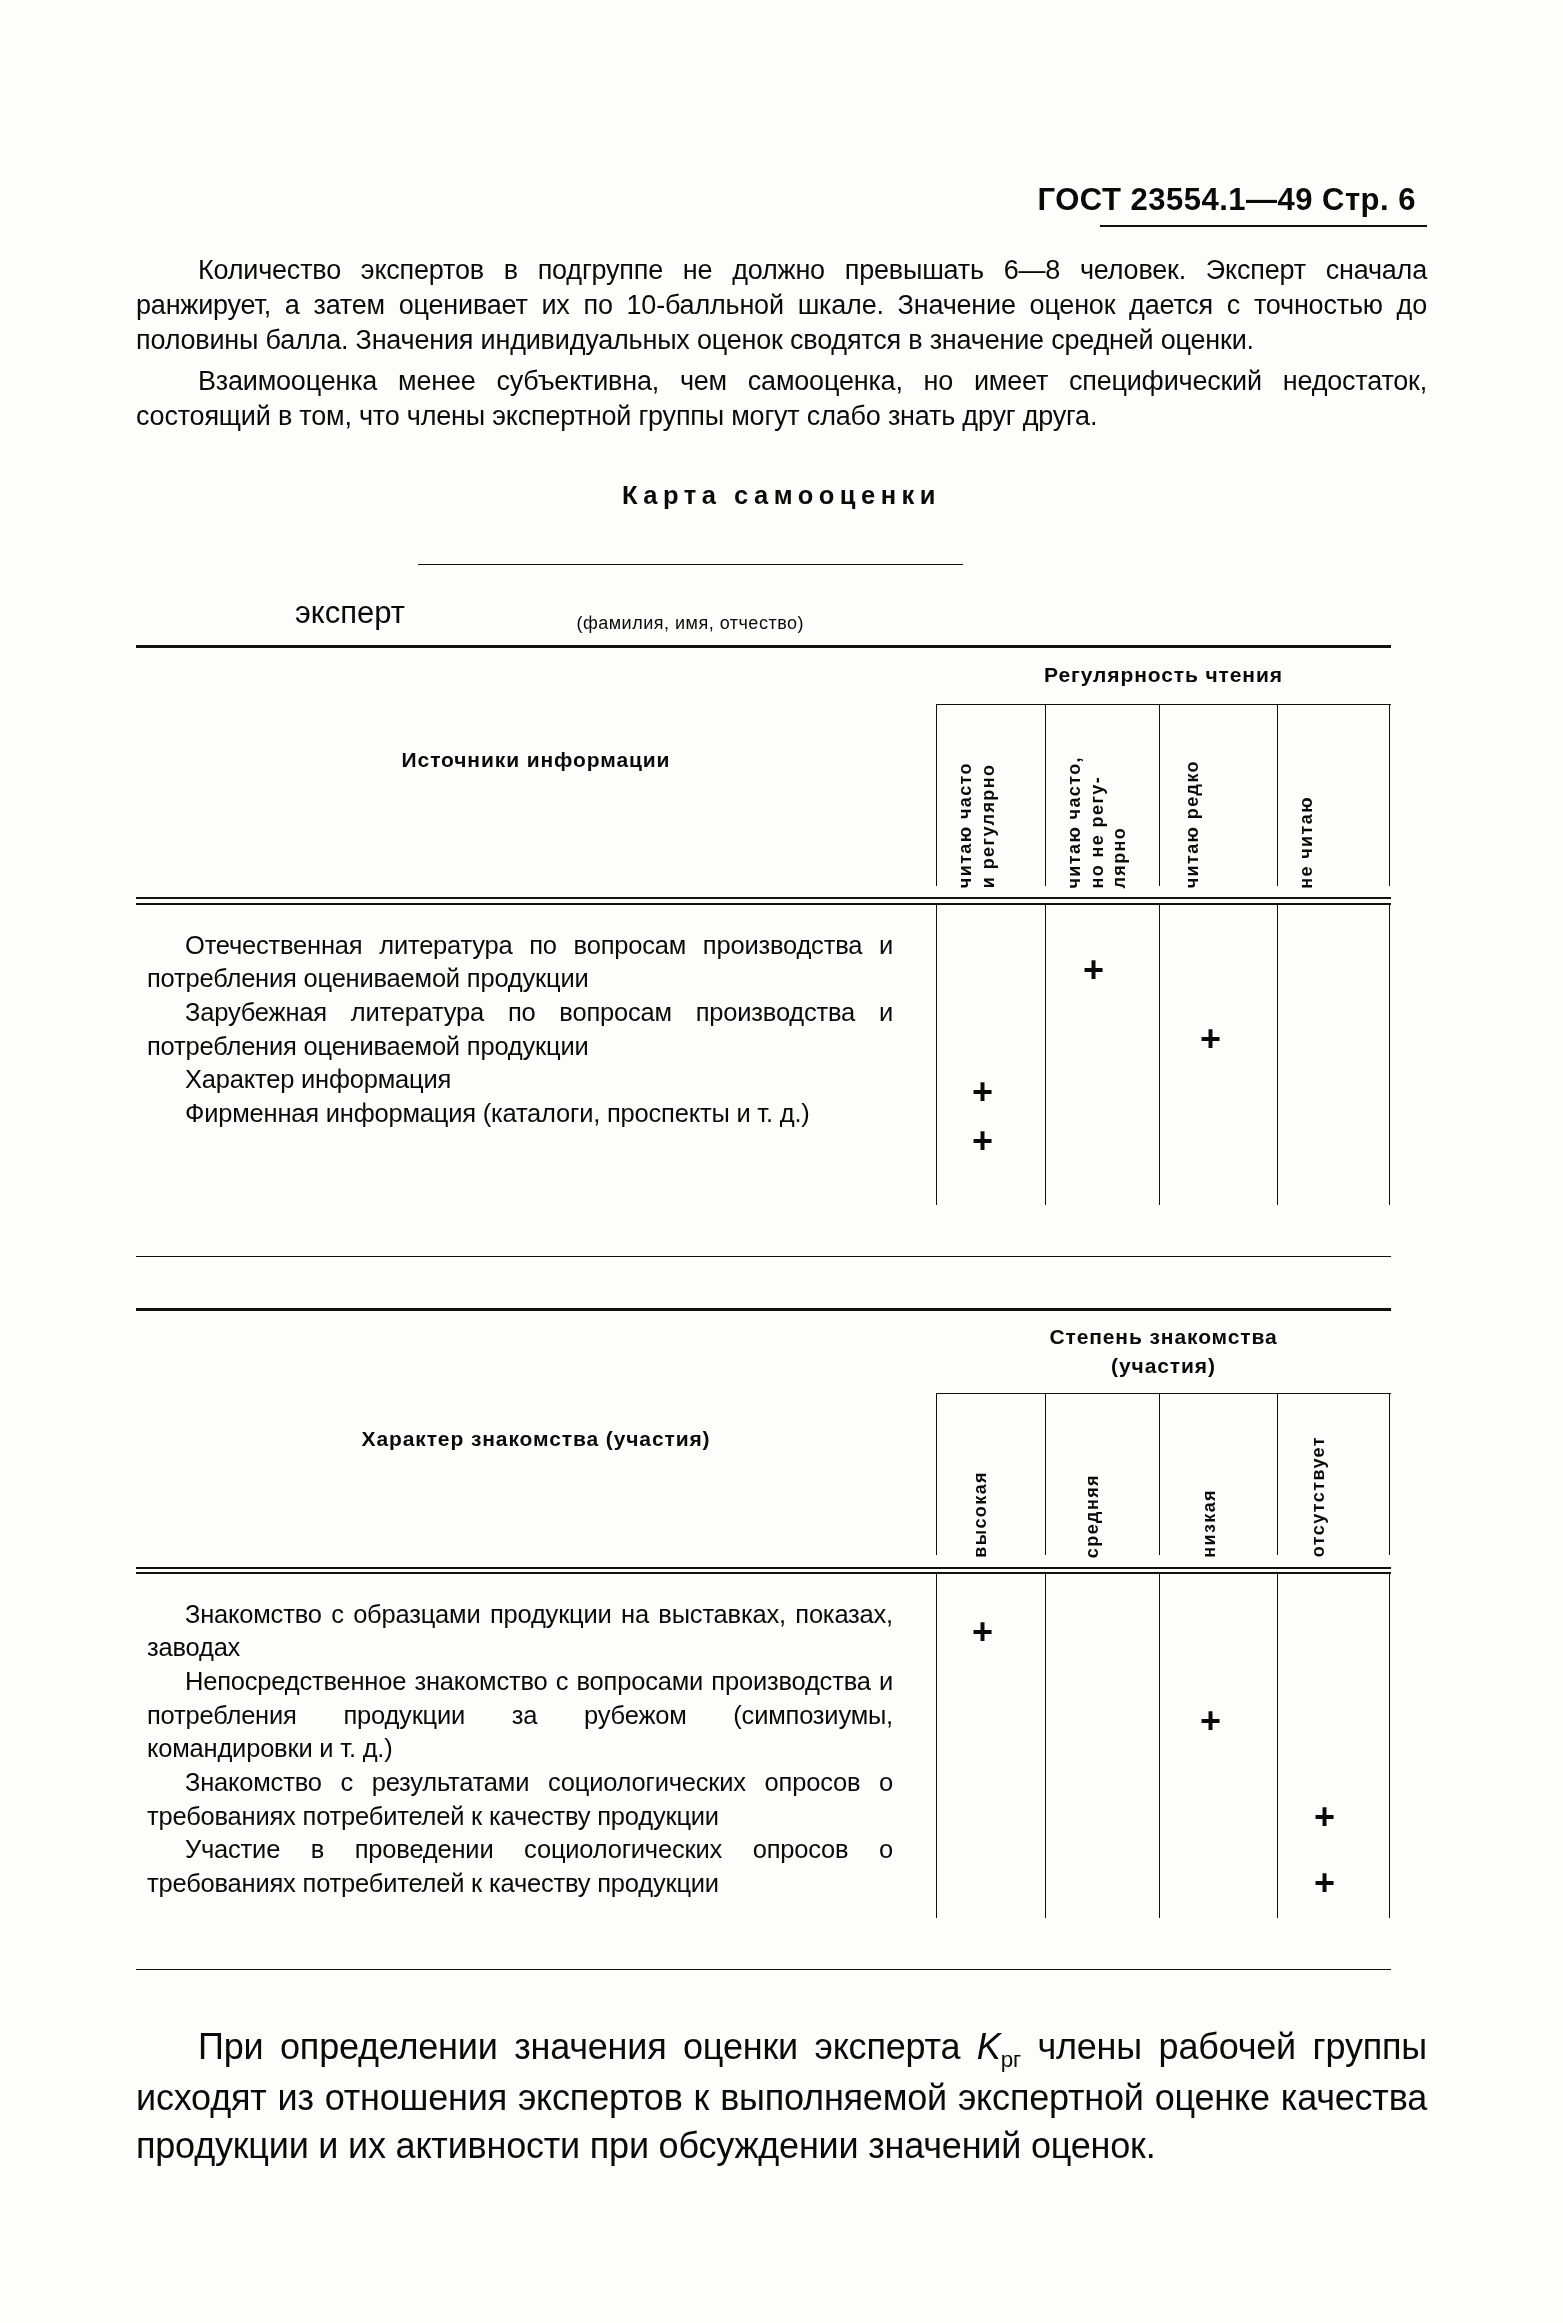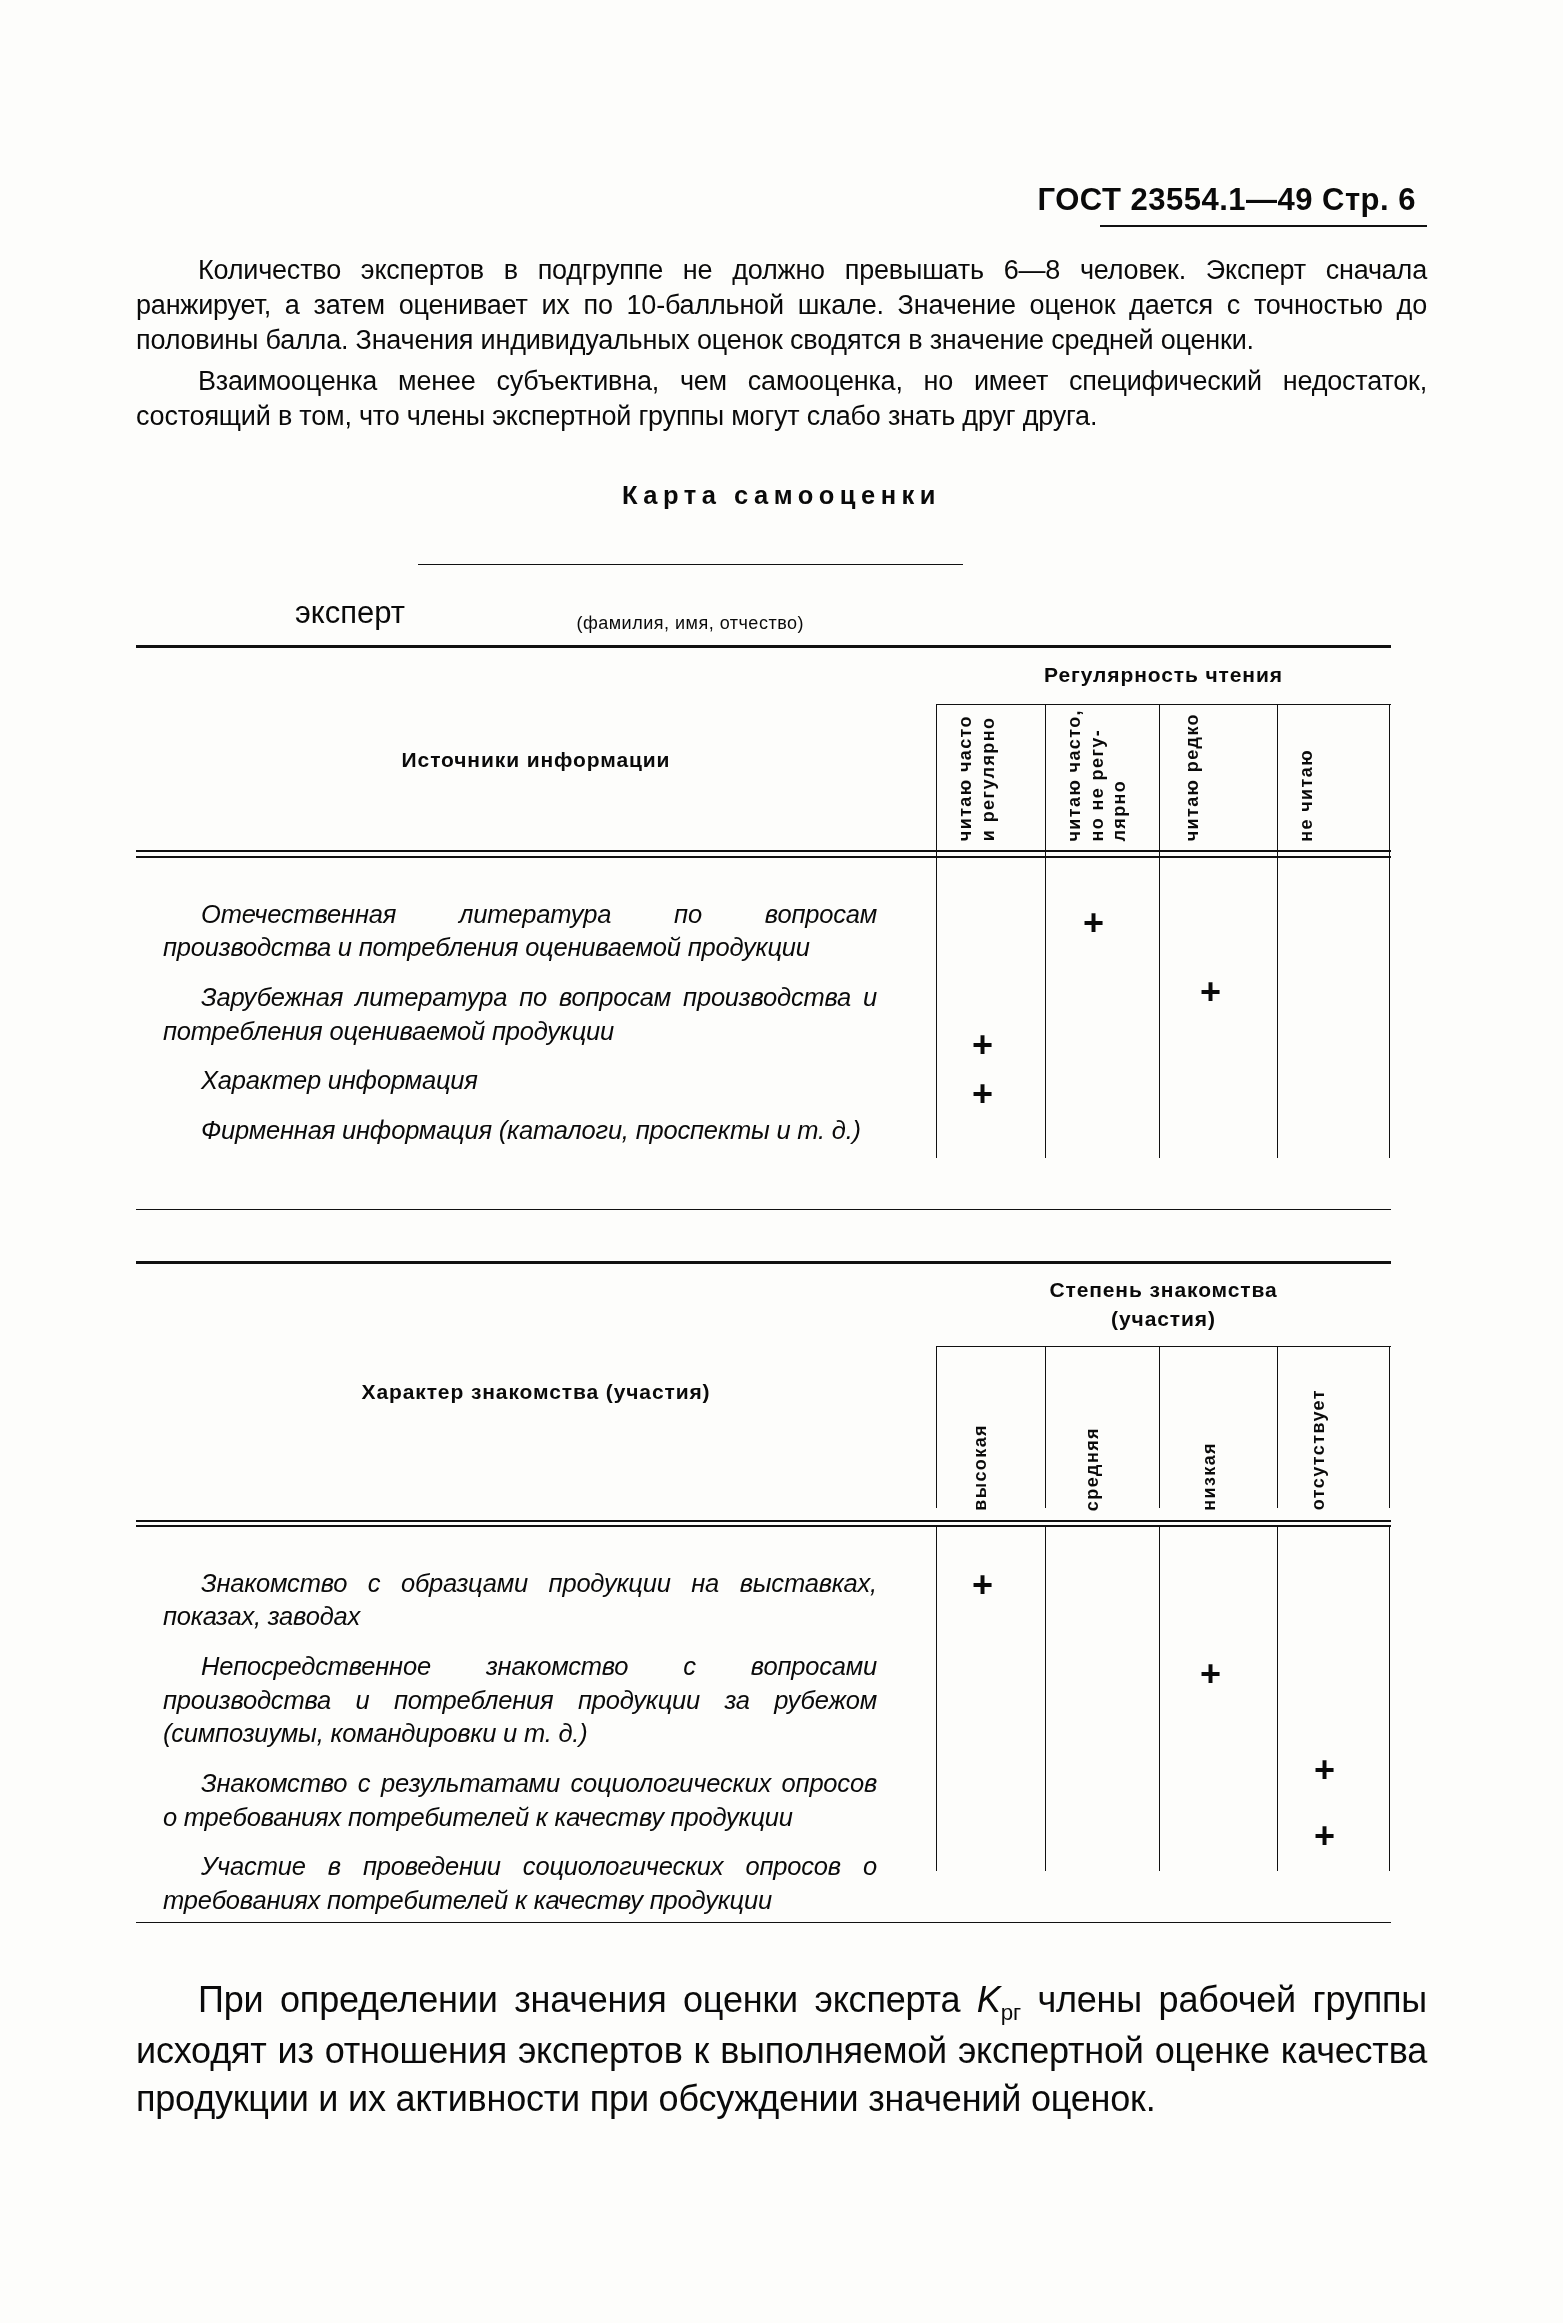--- a/index.html
+++ b/index.html
@@ -106,21 +106,21 @@
   .rule-thick { border-top: 3.6px solid #111; }
   .rule-thin  { border-top: 1.8px solid #111; }
   .rule-double {
     border-top: 2.7px solid #111;
     border-bottom: 2.7px solid #111;
     height: 3.6px;
   }
 
   .thead {
     position: relative;
-    height: 202px;
+    height: 249px;
   }
   .thead2 { height: 256px; }
 
   .group-title {
     position: absolute;
     top: 12.7px;
     left: 800px;
     width: 455px;
     text-align: center;
     font-family: "Liberation Sans", sans-serif;
@@ -177,25 +177,24 @@
     min-height: 182px;
   }
   .bodytext {
     width: 764px;
     font-family: "Liberation Sans", sans-serif;
     font-size: 25.5px;
     line-height: 1.32;
     letter-spacing: -0.2px;
   }
   .bodytext p {
-    margin: 16px;
+    margin: 0;
     text-indent: 38px;
     text-align: justify;
     padding-right: 18px;
-    font-style: italic;
   }
   .mark {
     position: absolute;
     font-family: "Liberation Sans", sans-serif;
     font-size: 36px;
     font-weight: bold;
     line-height: 1;
   }
 
   .footnote {

